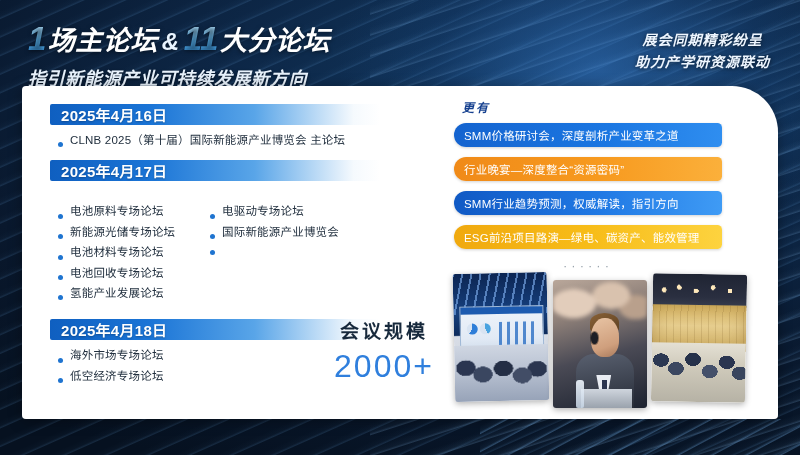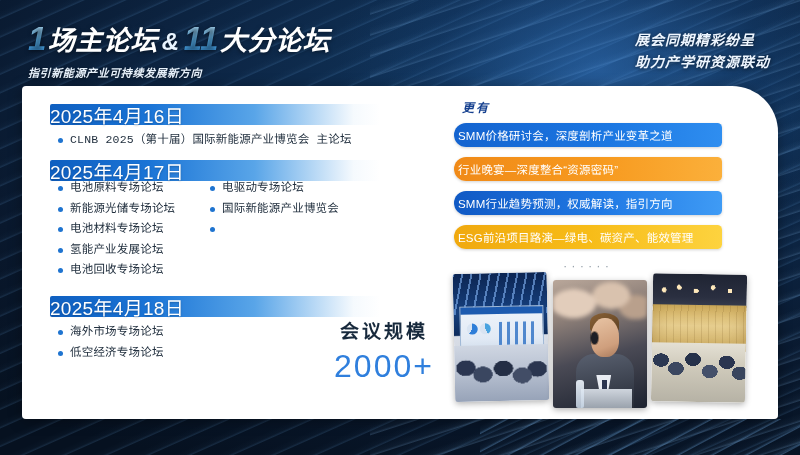--- a/index.html
+++ b/index.html
@@ -51,25 +51,25 @@
     text-shadow:0 1px 4px rgba(0,0,0,.5);
   }
   .hdr-title .num{
     color:#7fd0ff;font-size:33px;
     background:linear-gradient(180deg,#cfeeff 0%,#5cb8f5 55%,#2e8fe0 100%);
     -webkit-background-clip:text;background-clip:text;-webkit-text-fill-color:transparent;
     padding-right:1px;
   }
   .hdr-title .amp{font-size:24px;padding:0 4px;color:#eaf5ff;}
   .hdr-sub{
-    margin-top:9px;font-size:11px;font-style:italic;font-weight:bold;
+    margin-top:9px;font-size:18px;font-style:italic;font-weight:bold;
     color:#e7f1fb;letter-spacing:.6px;text-shadow:0 1px 3px rgba(0,0,0,.55);
   }
   .hdr-right{
-    position:absolute;right:30px;top:30px;
+    position:absolute;right:30px;top:30px;text-align:center;
     font-size:14px;font-weight:bold;font-style:italic;color:#eef6ff;
     line-height:1.55;letter-spacing:1px;text-shadow:0 1px 4px rgba(0,0,0,.6);
   }
 
   
   .card{
     position:absolute;left:22px;top:86px;width:756px;height:333px;
     background:#ffffff;border-radius:4px 46px 4px 4px;overflow:hidden;
     box-shadow:0 2px 14px rgba(0,0,0,.35);
   }
@@ -85,31 +85,31 @@
   .card-inner{position:absolute;inset:0;}
 
   
   .left-col{position:absolute;left:28px;top:18px;width:372px;}
   .date-bar{
     position:relative;height:21px;width:330px;border-radius:2px;
     background:linear-gradient(90deg,#0f5fc0 0%,#1a74d6 30%,#59a5e8 62%,rgba(190,220,245,.15) 92%,rgba(255,255,255,0) 100%);
     display:flex;align-items:center;
   }
   .date-bar span{
-    color:#fff;font-size:19px;font-weight:normal;letter-spacing:.3px;
+    color:#fff;font-size:15px;font-weight:bold;padding-left:11px;letter-spacing:.3px;
     text-shadow:0 1px 2px rgba(0,0,0,.25);
   }
   .bullets{margin-top:8px;}
-  .bullet-row{display:flex;align-items:flex-start;margin-bottom:6px;font-family:Liberation Mono, monospace;}
+  .bullet-row{display:flex;align-items:flex-end;margin-bottom:6px;}
   .bullet{
     width:5px;height:5px;border-radius:50%;background:#1f74d0;
     margin:5px 7px 0 8px;flex:0 0 auto;
   }
   .bullet-text{font-size:11.5px;color:#22303f;line-height:1.25;letter-spacing:.2px;white-space:nowrap;}
-  .two-col{display:flex;margin-top:0;}
+  .two-col{display:flex;margin-top:23px;}
   .two-col .col{display:flex;flex-direction:column;}
   .two-col .col.c1{width:152px;}
   .two-col .col.c2{width:215px;}
   .sect{margin-top:13px;}
   .sect.s1{margin-top:0;}
 
   
   .scale{
     position:absolute;left:282px;bottom:34px;text-align:center;width:160px;
   }
@@ -123,21 +123,21 @@
   }
 
   
   .right-col{position:absolute;left:432px;top:12px;width:292px;}
   .more-title{
     font-size:12px;font-weight:bold;font-style:italic;color:#15408f;
     letter-spacing:2px;margin:0 0 8px 8px;
   }
   .pill{
     height:24px;display:flex;align-items:center;margin-bottom:10px;
-    border-radius:13px 5px 5px 13px;padding:0 4px;width:268px;box-sizing:border-box;
+    border-radius:13px 5px 5px 13px;padding:0 10px;width:268px;box-sizing:border-box;
     color:#ffffff;font-size:11.5px;letter-spacing:.2px;white-space:nowrap;
     box-shadow:0 1px 3px rgba(0,0,0,.18);
   }
   .pill.b1{background:linear-gradient(92deg,#1463cf 0%,#1b77e2 58%,#2f8ef0 100%);}
   .pill.b2{background:linear-gradient(92deg,#1059c4 0%,#2079e4 55%,#3f9bf5 100%);}
   .pill.o1{background:linear-gradient(92deg,#f08a18 0%,#f79a1f 55%,#fbb03b 100%);}
   .pill.y1{background:linear-gradient(92deg,#f0a90f 0%,#f7bc18 50%,#fdd33f 100%);}
   .dots{
     text-align:center;color:#9aa4ad;font-size:13px;letter-spacing:4px;
     margin:-1px 0 7px 0;width:268px;
@@ -284,25 +284,25 @@
               <div class="bullet-row">
                 <div class="bullet"></div>
                 <div class="bullet-text">新能源光储专场论坛</div>
               </div>
               <div class="bullet-row">
                 <div class="bullet"></div>
                 <div class="bullet-text">电池材料专场论坛</div>
               </div>
               <div class="bullet-row">
                 <div class="bullet"></div>
+                <div class="bullet-text">电池回收专场论坛</div>
+              </div>
+              <div class="bullet-row">
+                <div class="bullet"></div>
                 <div class="bullet-text">氢能产业发展论坛</div>
-              </div>
-              <div class="bullet-row">
-                <div class="bullet"></div>
-                <div class="bullet-text">电池回收专场论坛</div>
               </div>
             </div>
             <div class="col c2">
               <div class="bullet-row">
                 <div class="bullet"></div>
                 <div class="bullet-text">电驱动专场论坛</div>
               </div>
               <div class="bullet-row">
                 <div class="bullet"></div>
                 <div class="bullet-text">国际新能源产业博览会</div>

